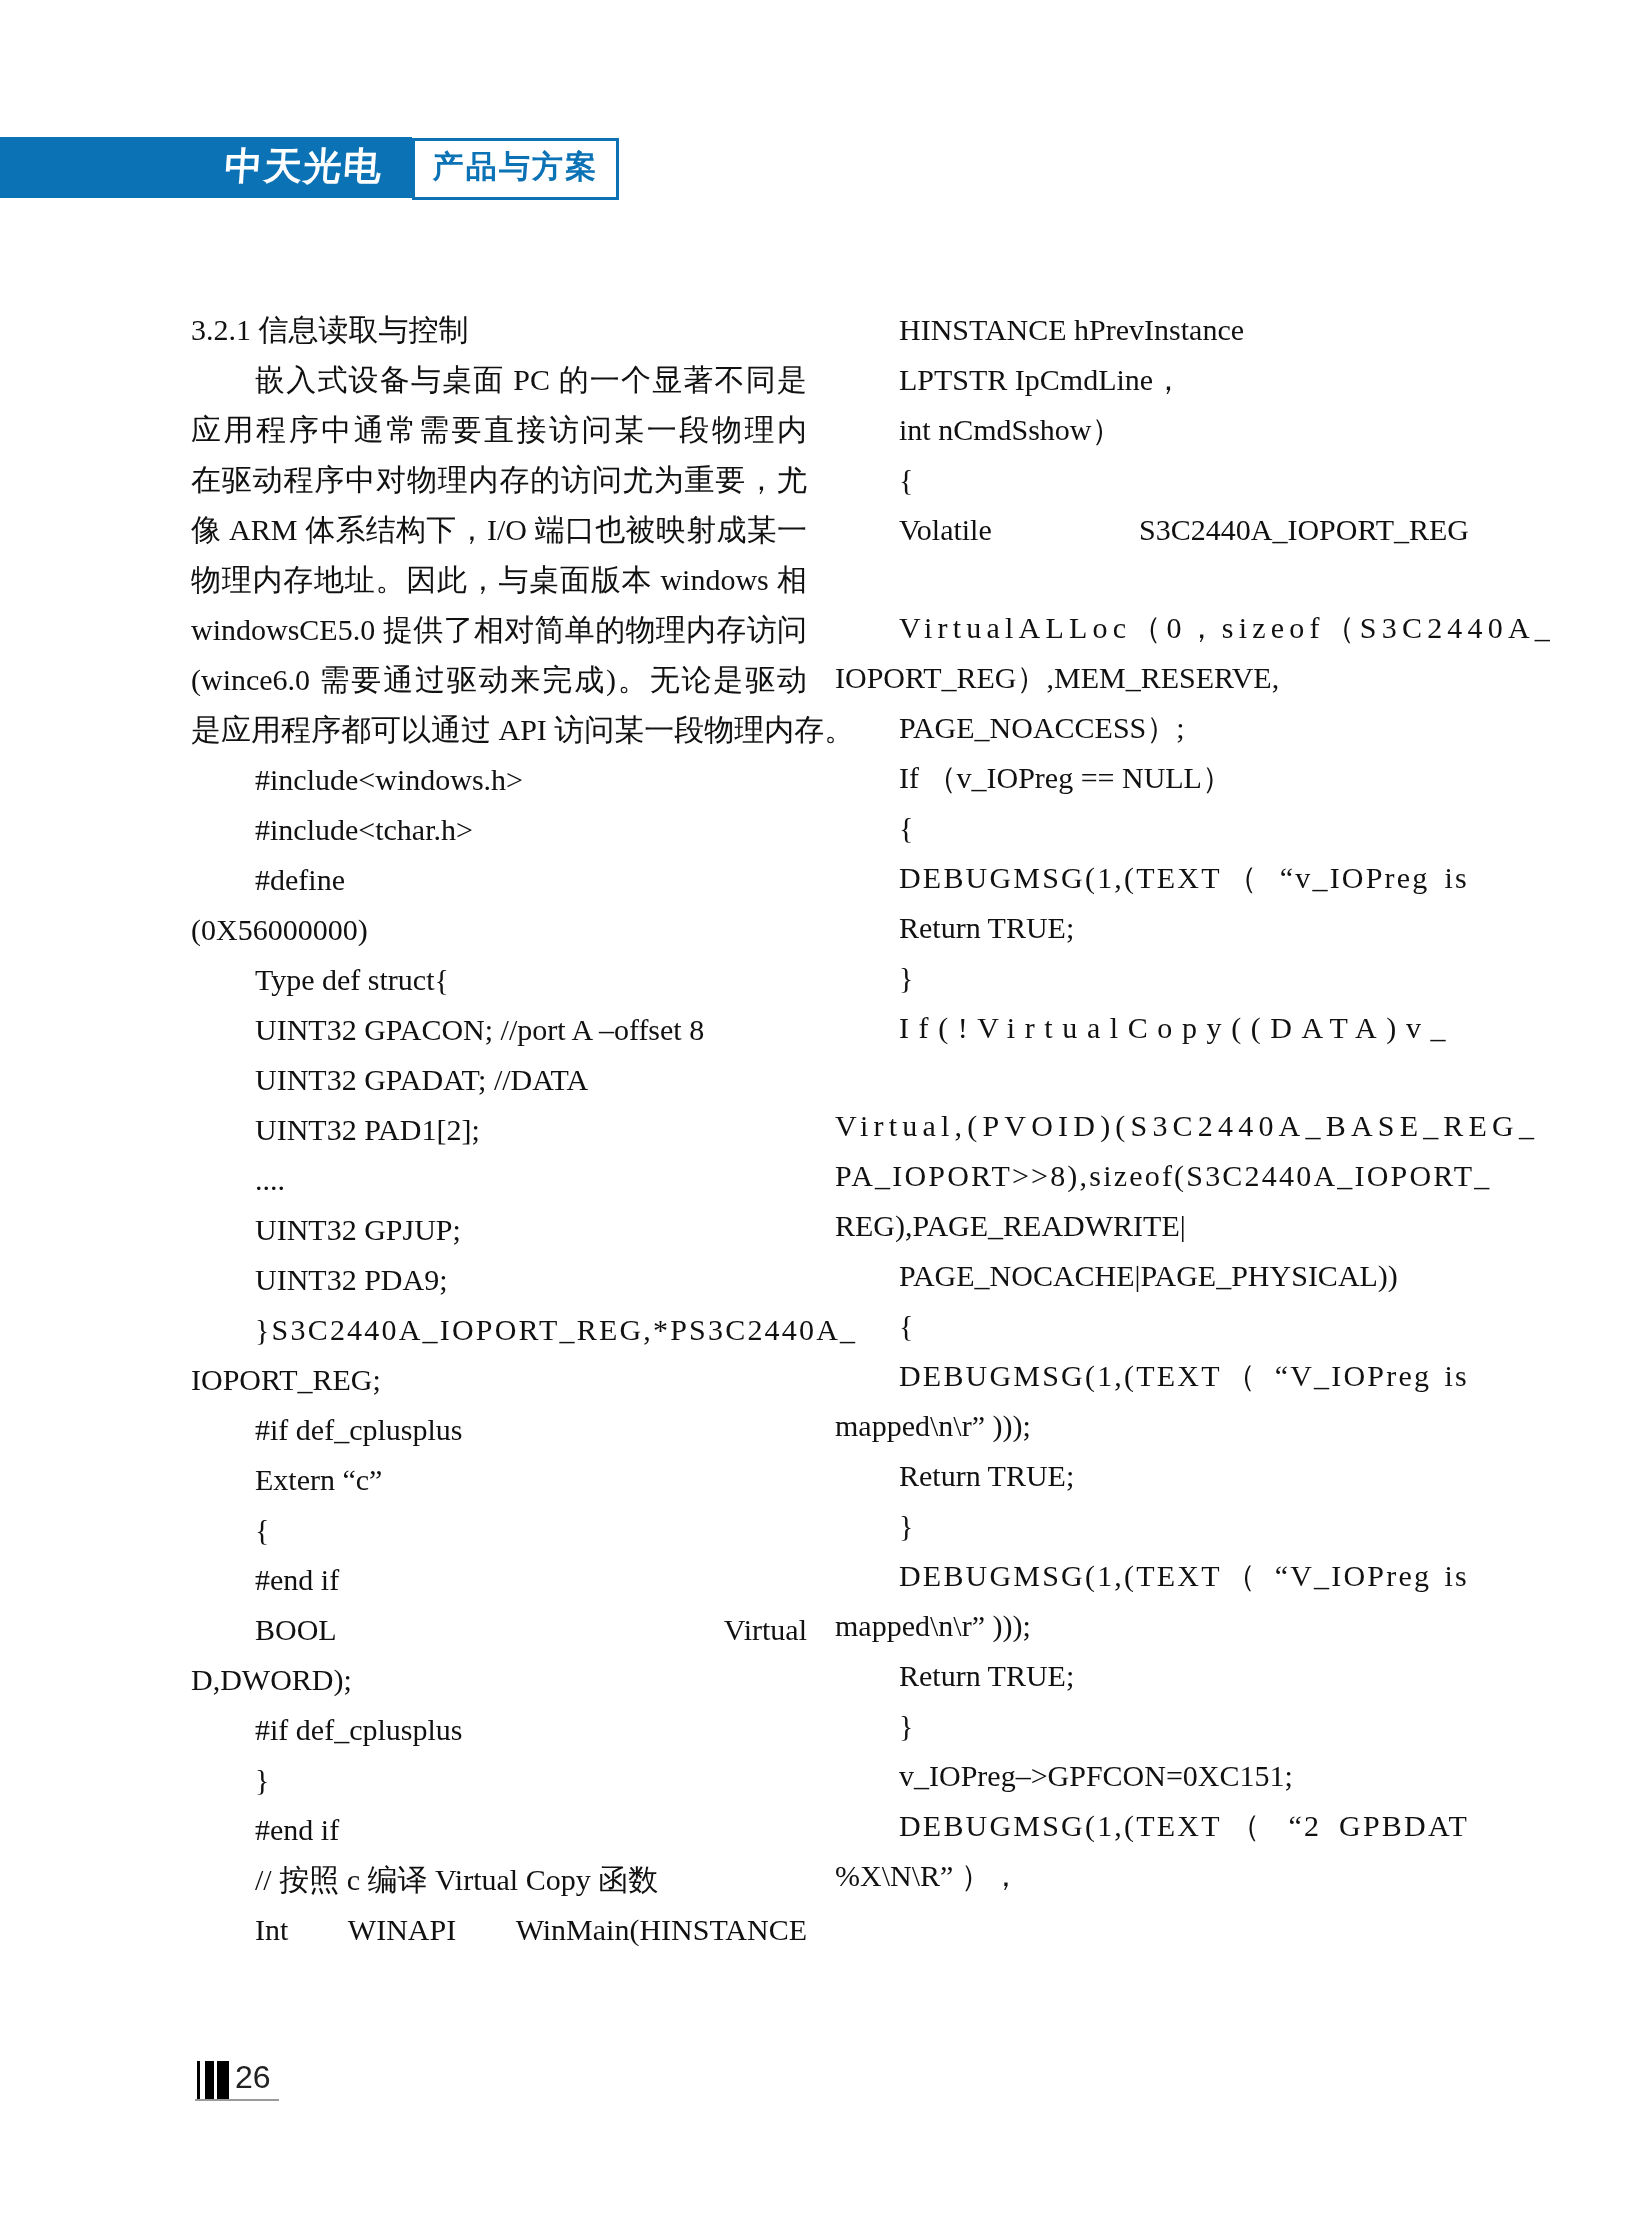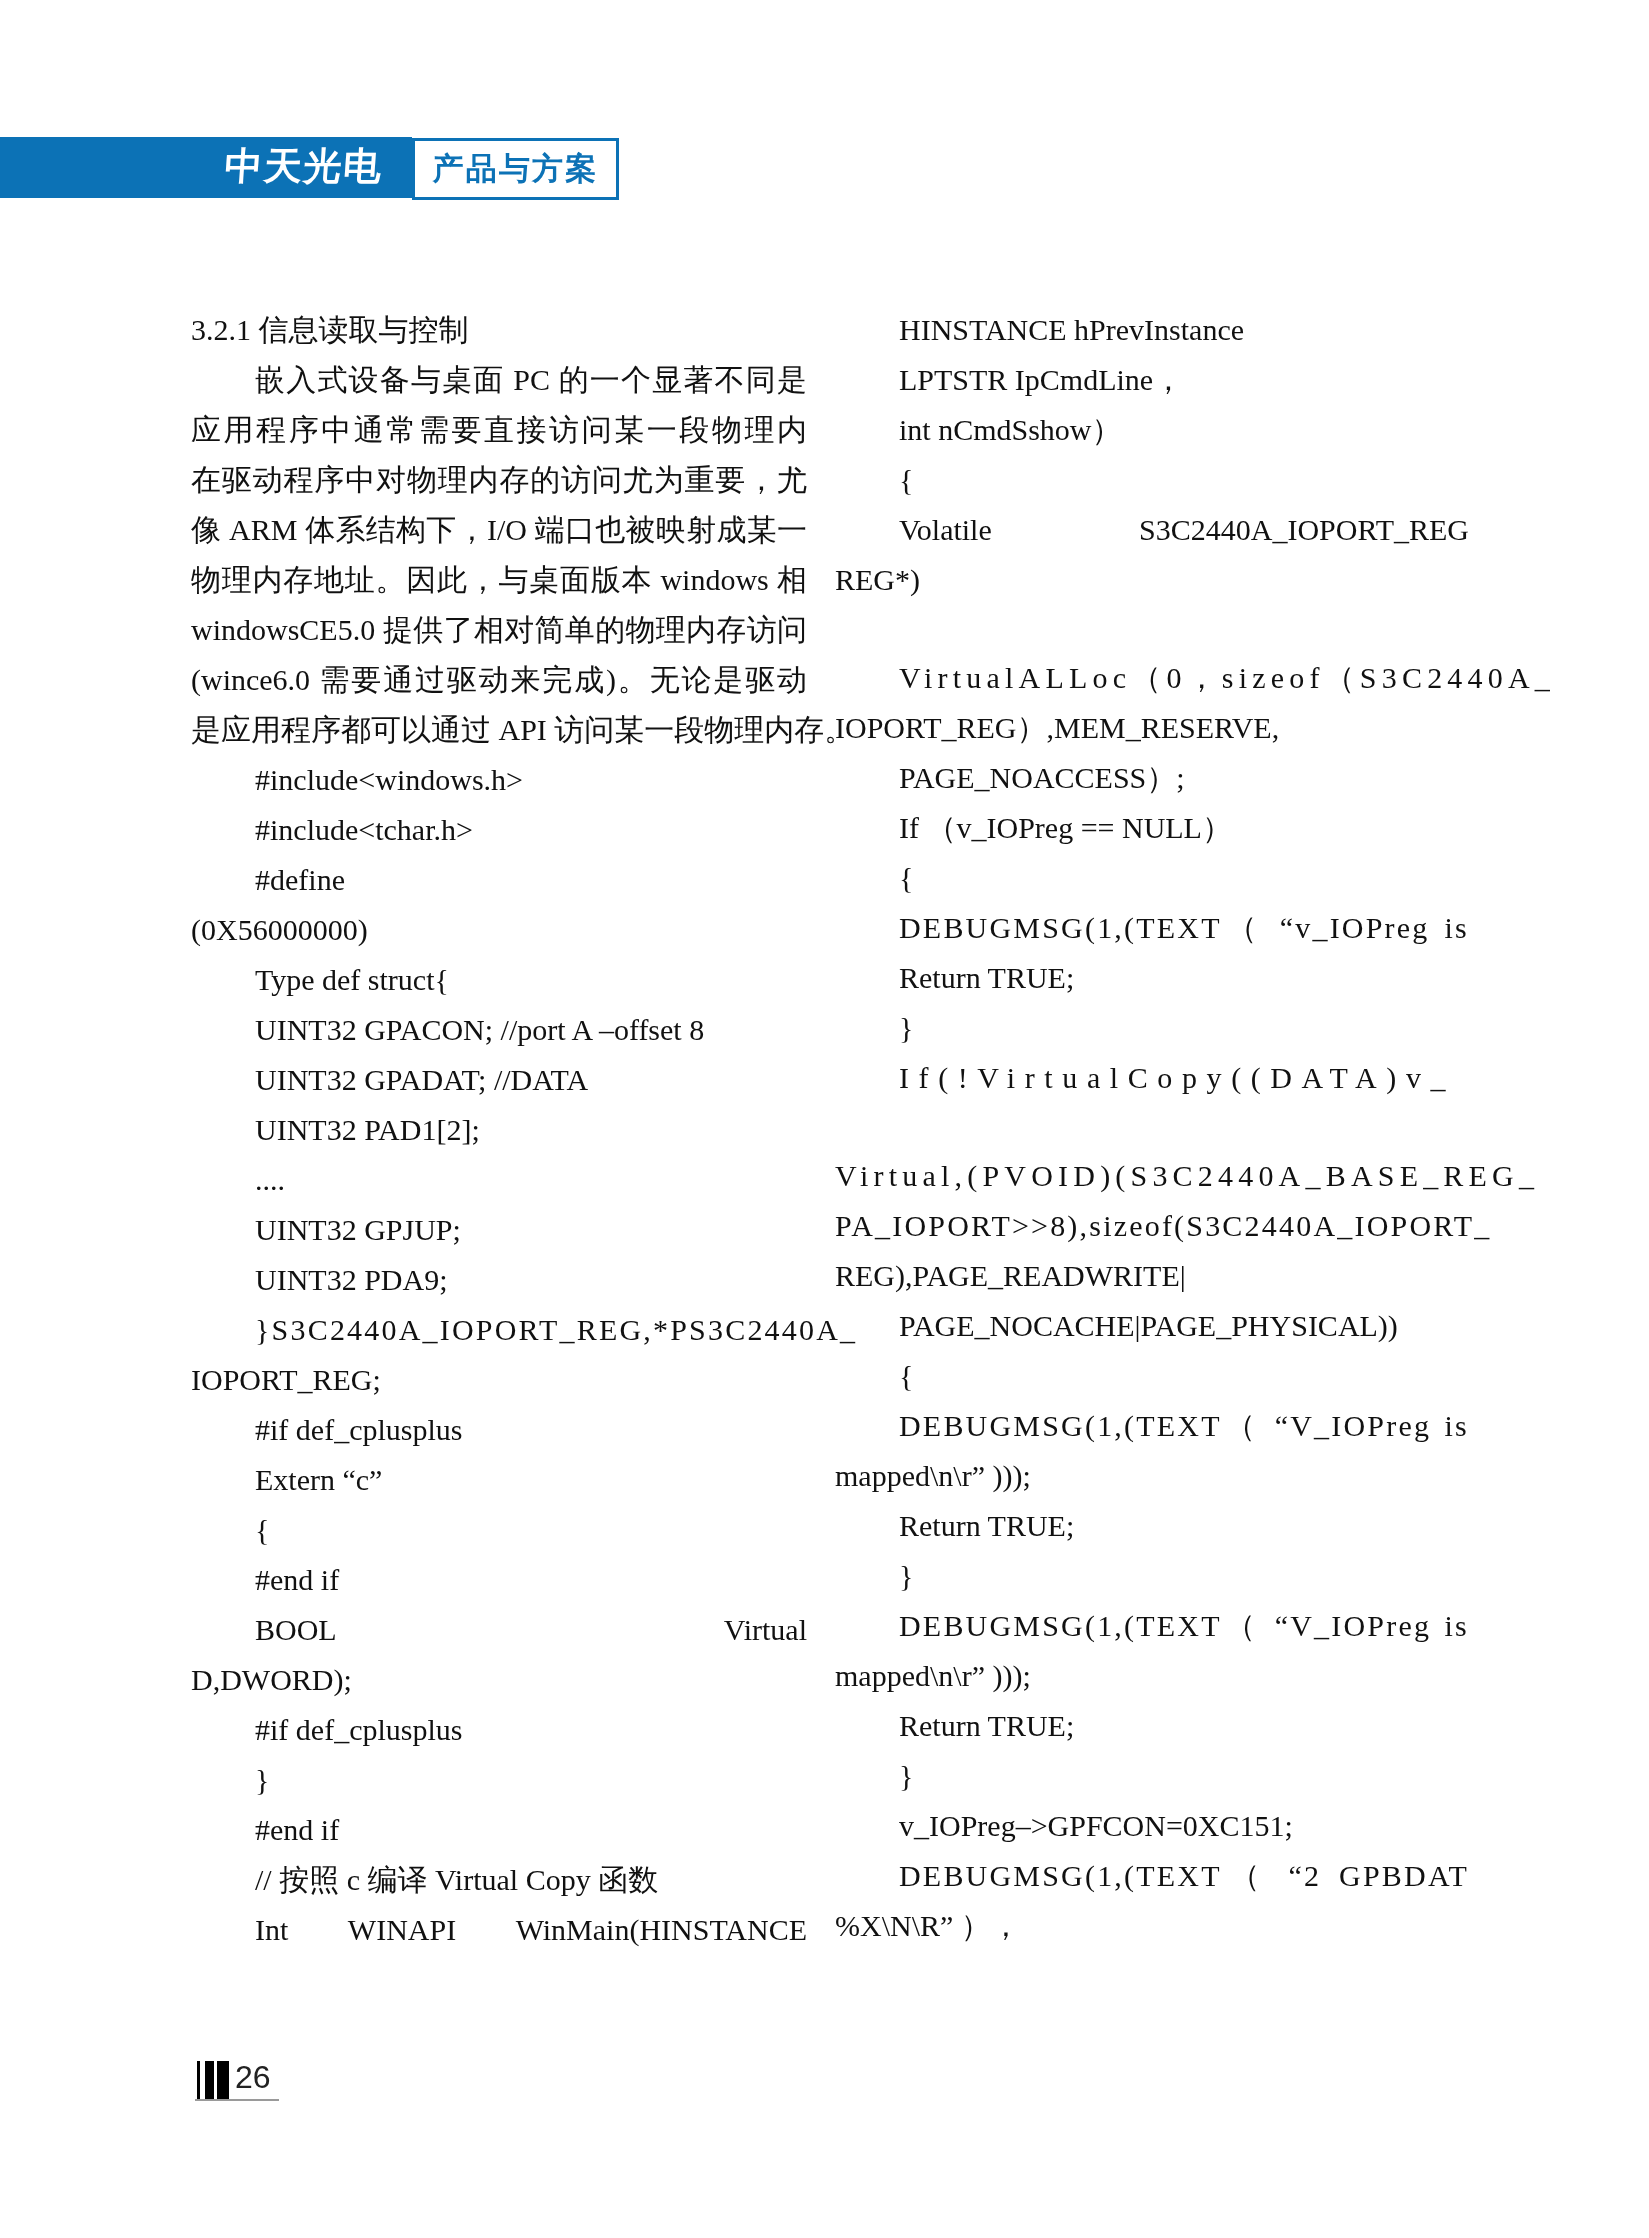--- a/index.html
+++ b/index.html
@@ -42,21 +42,21 @@
     background: #ffffff;
     border: 3px solid var(--accent, #0c72b6);
     text-align: center;
   }
   .section-box .label {
     display: block;
     line-height: 56px;
     color: var(--accent, #0c72b6);
     font-size: 31px;
     font-weight: 700;
-    font-family: Liberation Serif, serif;
+    font-family: Liberation Mono, monospace;
     letter-spacing: 2.2px;
     white-space: nowrap;
   }
 
   
   .col {
     position: absolute;
     top: 305px;
   }
   .col.left  { left: 191px;  width: 616px; }
@@ -143,21 +143,20 @@
       <div class="line ind just">Int WINAPI WinMain(HINSTANCE hInstance，</div>
     </div>
 
   <div class="col right">
 
   <div class="line ind">HINSTANCE hPrevInstance</div>
       <div class="line ind">LPTSTR IpCmdLine，</div>
       <div class="line ind">int nCmdSshow）</div>
       <div class="line ind">{</div>
       <div class="line ind just">Volatile S3C2440A_IOPORT_REG *v_IOPreg；</div>
-      <div class="line">REG*)</div>
       <div class="line ind ls2">VirtualALLoc（0，sizeof（S3C2440A_</div>
       <div class="line">IOPORT_REG）,MEM_RESERVE,</div>
       <div class="line ind">PAGE_NOACCESS）;</div>
       <div class="line ind">If （v_IOPreg == NULL）</div>
       <div class="line ind">{</div>
       <div class="line ind ls1 just">DEBUGMSG(1,(TEXT（ “v_IOPreg is not</div>
       <div class="line ind">Return TRUE;</div>
       <div class="line ind">}</div>
       <div class="line ind ls3">If(!VirtualCopy((DATA)v_</div>
       <div class="line ls2">Virtual,(PVOID)(S3C2440A_BASE_REG_</div>

